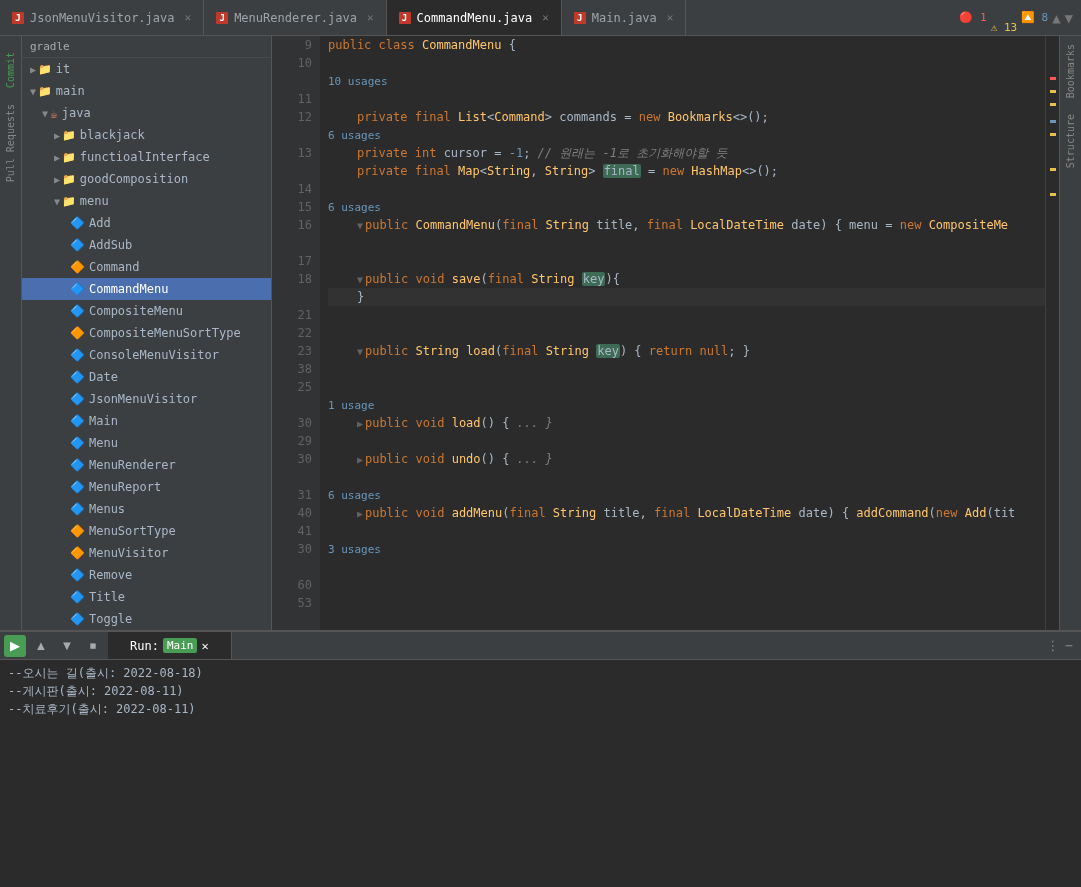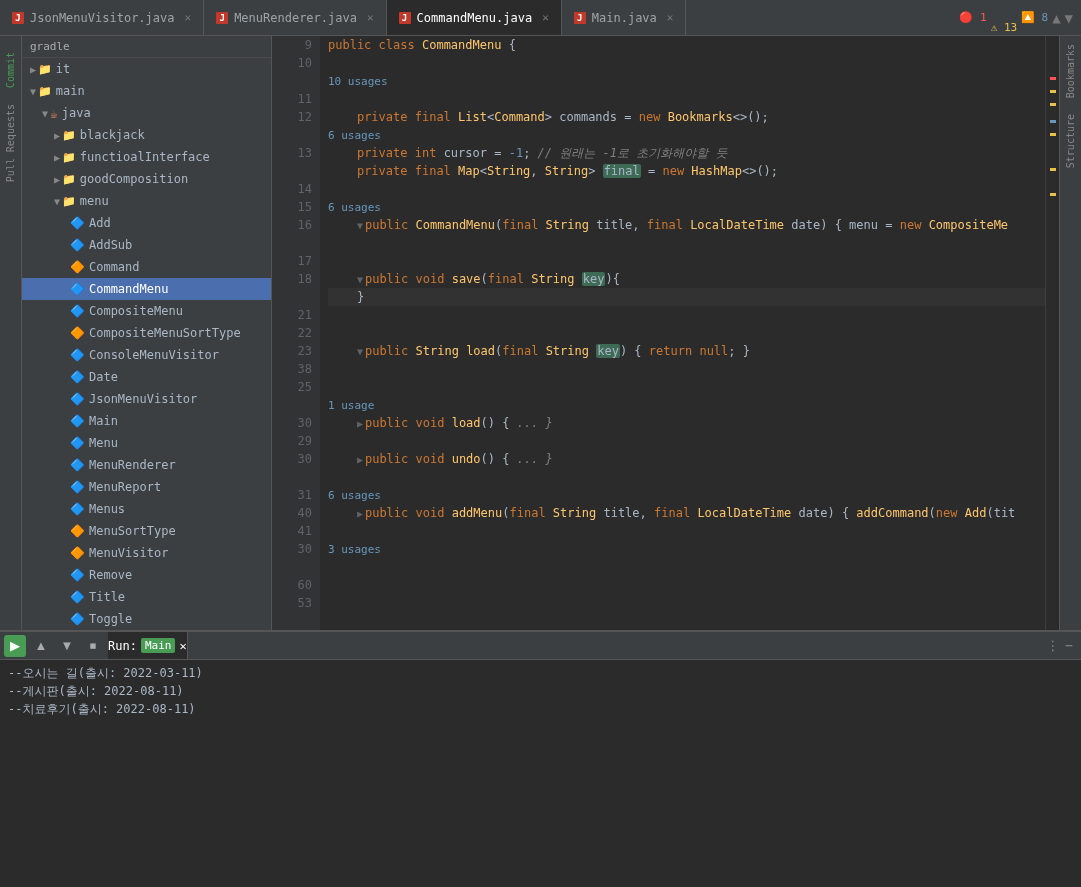--- a/index.html
+++ b/index.html
@@ -62,21 +62,21 @@
 
     
     .right-gutter { width: 14px; background: #2b2b2b; flex-shrink: 0; border-left: 1px solid #3c3f41; display: flex; flex-direction: column; }
     .gutter-mark { width: 6px; height: 3px; margin: 1px 4px; background: #e8c04a; }
     .gutter-mark.error { background: #ff5555; }
     .gutter-mark.info { background: #6897bb; }
 
     
     .bottom-panel { height: 140px; background: #2b2b2b; border-top: 2px solid #555; display: flex; flex-direction: column; flex-shrink: 0; }
     .bottom-tab-bar { display: flex; align-items: center; background: #3c3f41; border-bottom: 1px solid #555; height: 28px; flex-shrink: 0; }
-    .bottom-tab { display: flex; align-items: center; padding: 0 0; height: 100%; font-size: 12px; color: #9da4a9; cursor: pointer; gap: 4px; border-right: 1px solid #555; }
+    .bottom-tab { display: flex; align-items: center; padding: 0 22px; height: 100%; font-size: 12px; color: #9da4a9; cursor: pointer; gap: 4px; border-right: 1px solid #555; }
     .bottom-tab.active { background: #2b2b2b; color: #fff; }
     .bottom-tab-end { margin-left: auto; padding-right: 8px; display: flex; gap: 6px; align-items: center; color: #888; }
     .bottom-content { flex: 1; overflow-y: auto; padding: 4px 8px; font-size: 12px; color: #a9b7c6; }
     .output-line { height: 18px; line-height: 18px; }
 
     
     .run-controls { display: flex; align-items: center; gap: 4px; padding: 0 4px; }
     .run-btn { width: 22px; height: 22px; border-radius: 3px; border: none; cursor: pointer; display: flex; align-items: center; justify-content: center; font-size: 13px; }
     .run-btn.play { background: #499c54; color: white; }
     .run-btn.up { background: transparent; color: #aaa; }
@@ -428,18 +428,18 @@
         <span>Run:</span>
         <span style="background:#499c54; border-radius:2px; padding:1px 4px; color:white; font-size:11px;">Main</span>
         <span class="close-btn">✕</span>
       </div>
       <div class="bottom-tab-end">
         <span style="cursor:pointer;">⋮</span>
         <span style="cursor:pointer;">−</span>
       </div>
     </div>
     <div class="bottom-content">
-      <div class="output-line">--오시는 길(출시: 2022-03-11)</div>
+      <div class="output-line">--오시는 길(출시: 2022-08-18)</div>
       <div class="output-line">--게시판(출시: 2022-08-11)</div>
       <div class="output-line">--치료후기(출시: 2022-08-11)</div>
     </div>
   </div>
 </div>
 
 </body></html>

